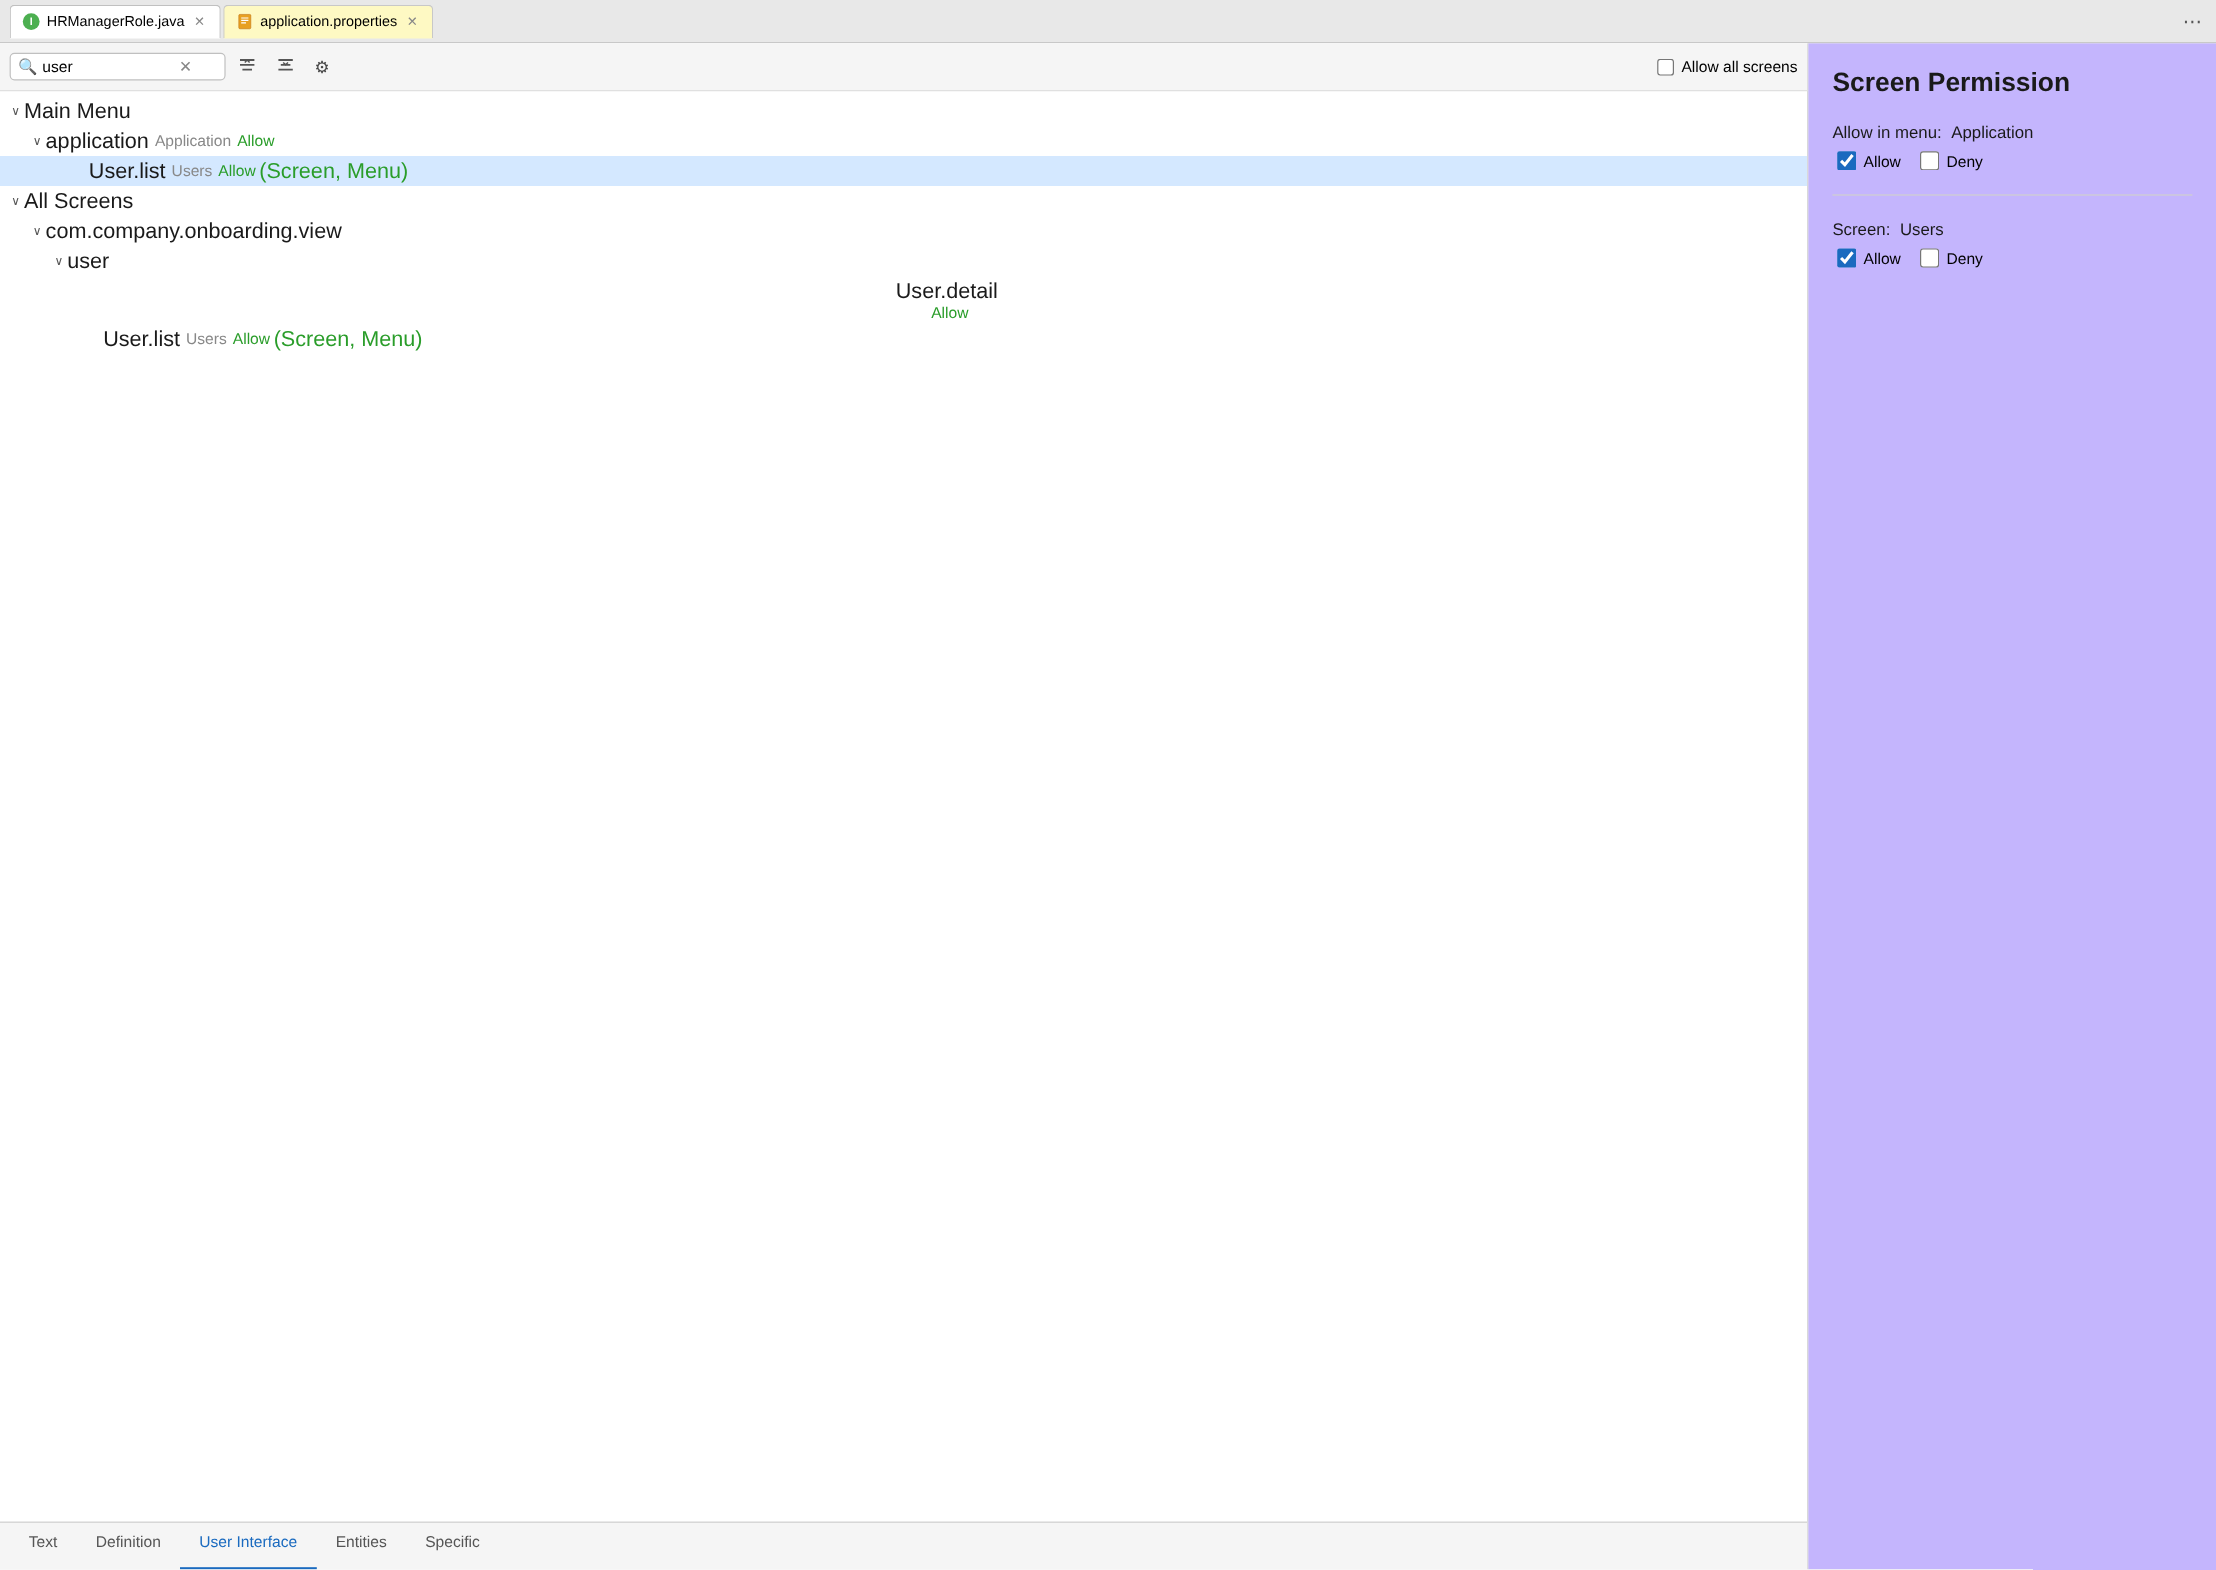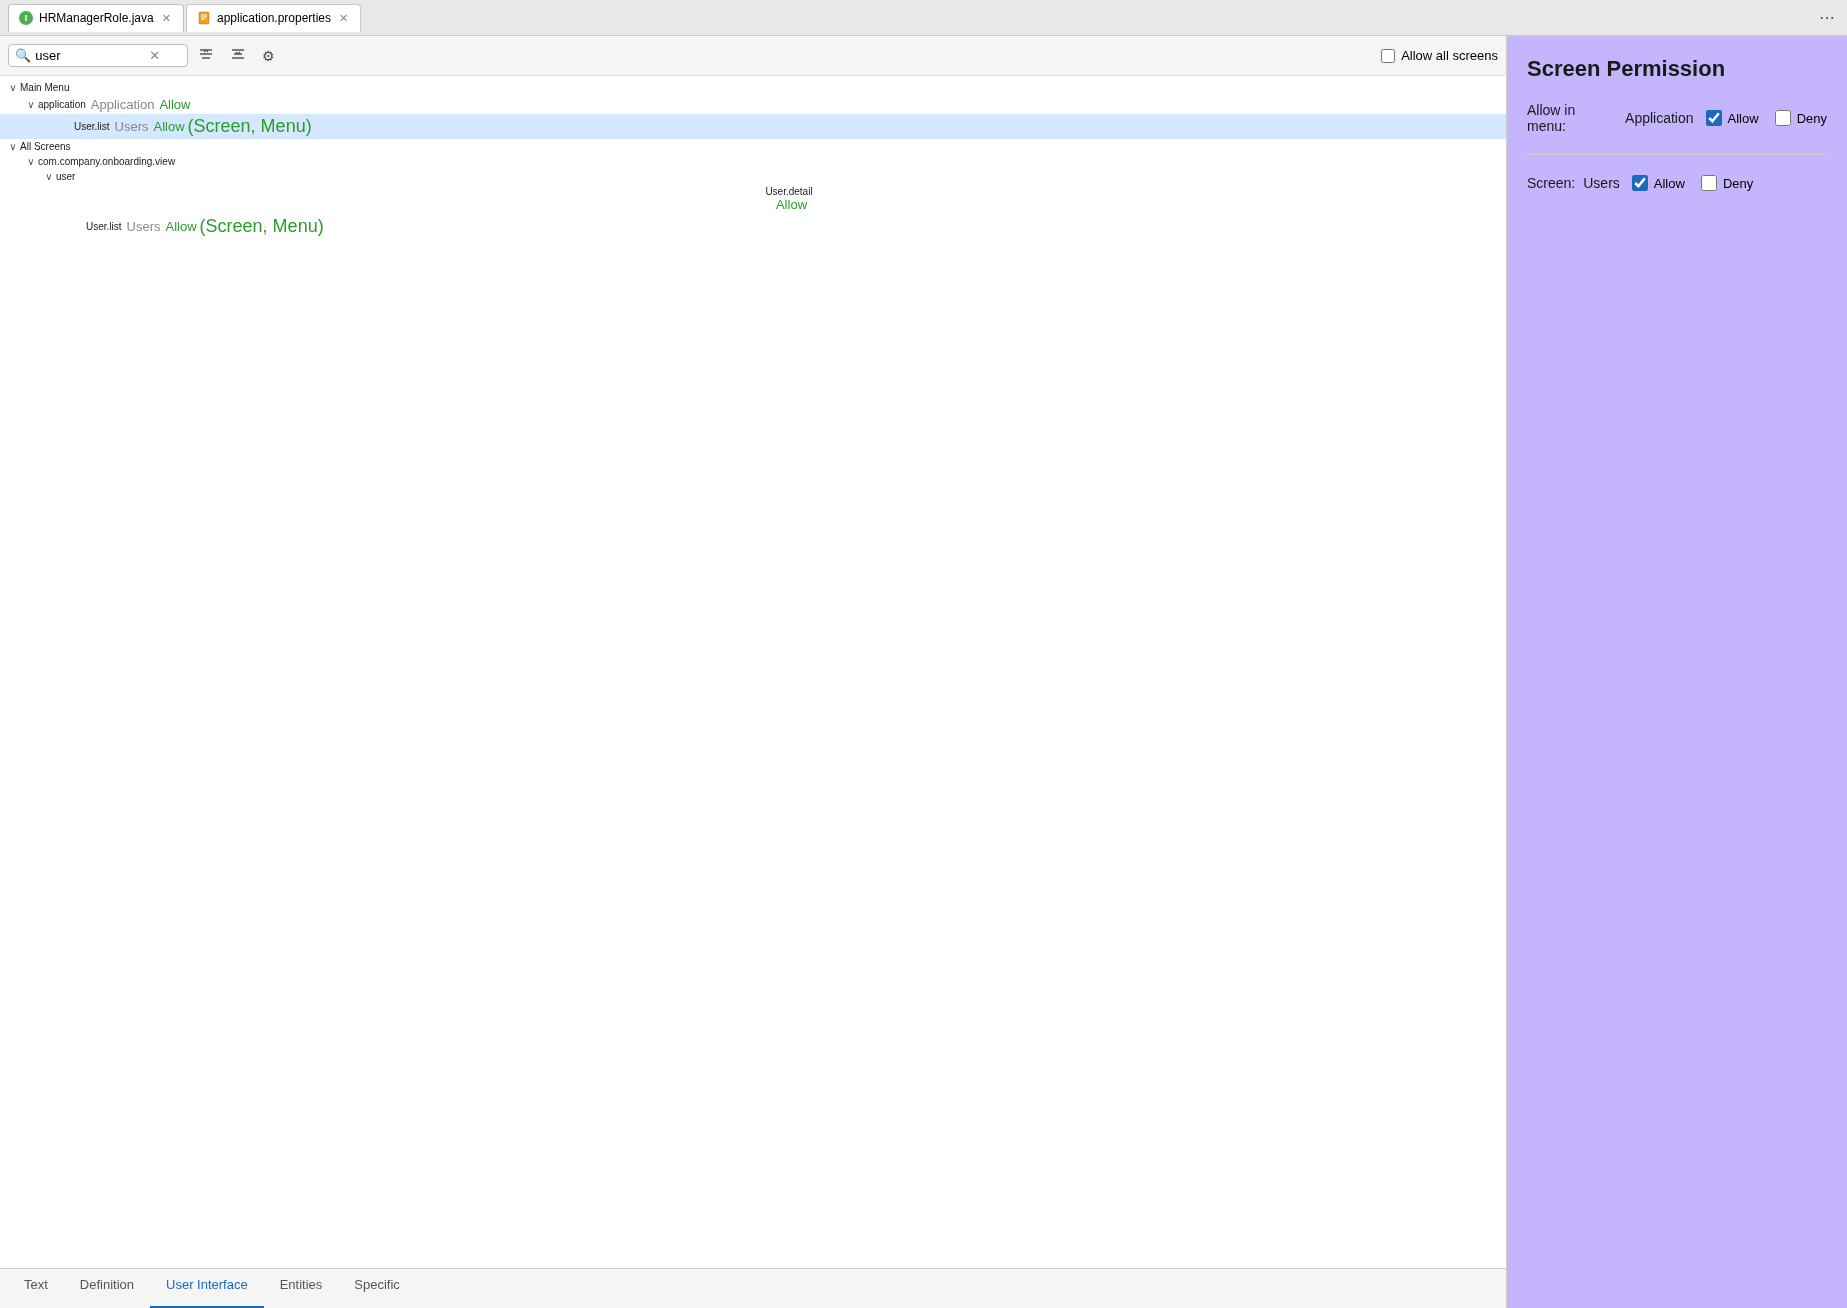--- a/index.html
+++ b/index.html
@@ -26,21 +26,21 @@
     }
     .tab {
       display: flex;
       align-items: center;
       padding: 0 10px;
       height: 28px;
       border-radius: 4px 4px 0 0;
       cursor: pointer;
       font-size: 12px;
       gap: 6px;
-      background: #ffffff;
+      background: #fef9c3;
       border: 1px solid #c8c8c8;
       border-bottom: none;
       margin-right: 2px;
     }
     .tab.active {
       background: #ffffff;
       border-color: #c0c0c0;
     }
     .tab-icon-java {
       width: 14px;
@@ -163,21 +163,21 @@
       white-space: nowrap;
     }
     .tree-item.selected { background: #d4e8ff; }
     .tree-chevron {
       display: inline-block;
       width: 14px;
       font-size: 10px;
       color: #555;
       text-align: center;
     }
-    .tree-label { font-size: 10px; color: #1a1a1a; text-align: center; }
+    .tree-label { font-size: 18px; color: #1a1a1a; text-align: center; }
     .tree-label-gray { font-size: 13px; color: #888; margin-left: 5px; }
     .tree-label-green { font-size: 13px; color: #2a9d2a; font-weight: 500; margin-left: 5px; }
     .tree-label-green-paren { font-size: 18px; color: #2a9d2a; margin-left: 3px; }
 
     
     .bottom-tabs {
       display: flex;
       align-items: center;
       border-top: 1px solid #d0d0d0;
       background: #f5f5f5;
@@ -213,20 +213,21 @@
       gap: 16px;
     }
     .right-panel-title {
       font-size: 22px;
       font-weight: 600;
       color: #1a1a1a;
       margin-bottom: 4px;
     }
     .permission-section {
       display: flex;
+      flex-direction: column;
       gap: 8px;
     }
     .permission-header {
       display: flex;
       align-items: center;
       gap: 8px;
       font-size: 14px;
       color: #1a1a1a;
     }
     .permission-header-label { font-weight: 500; }

